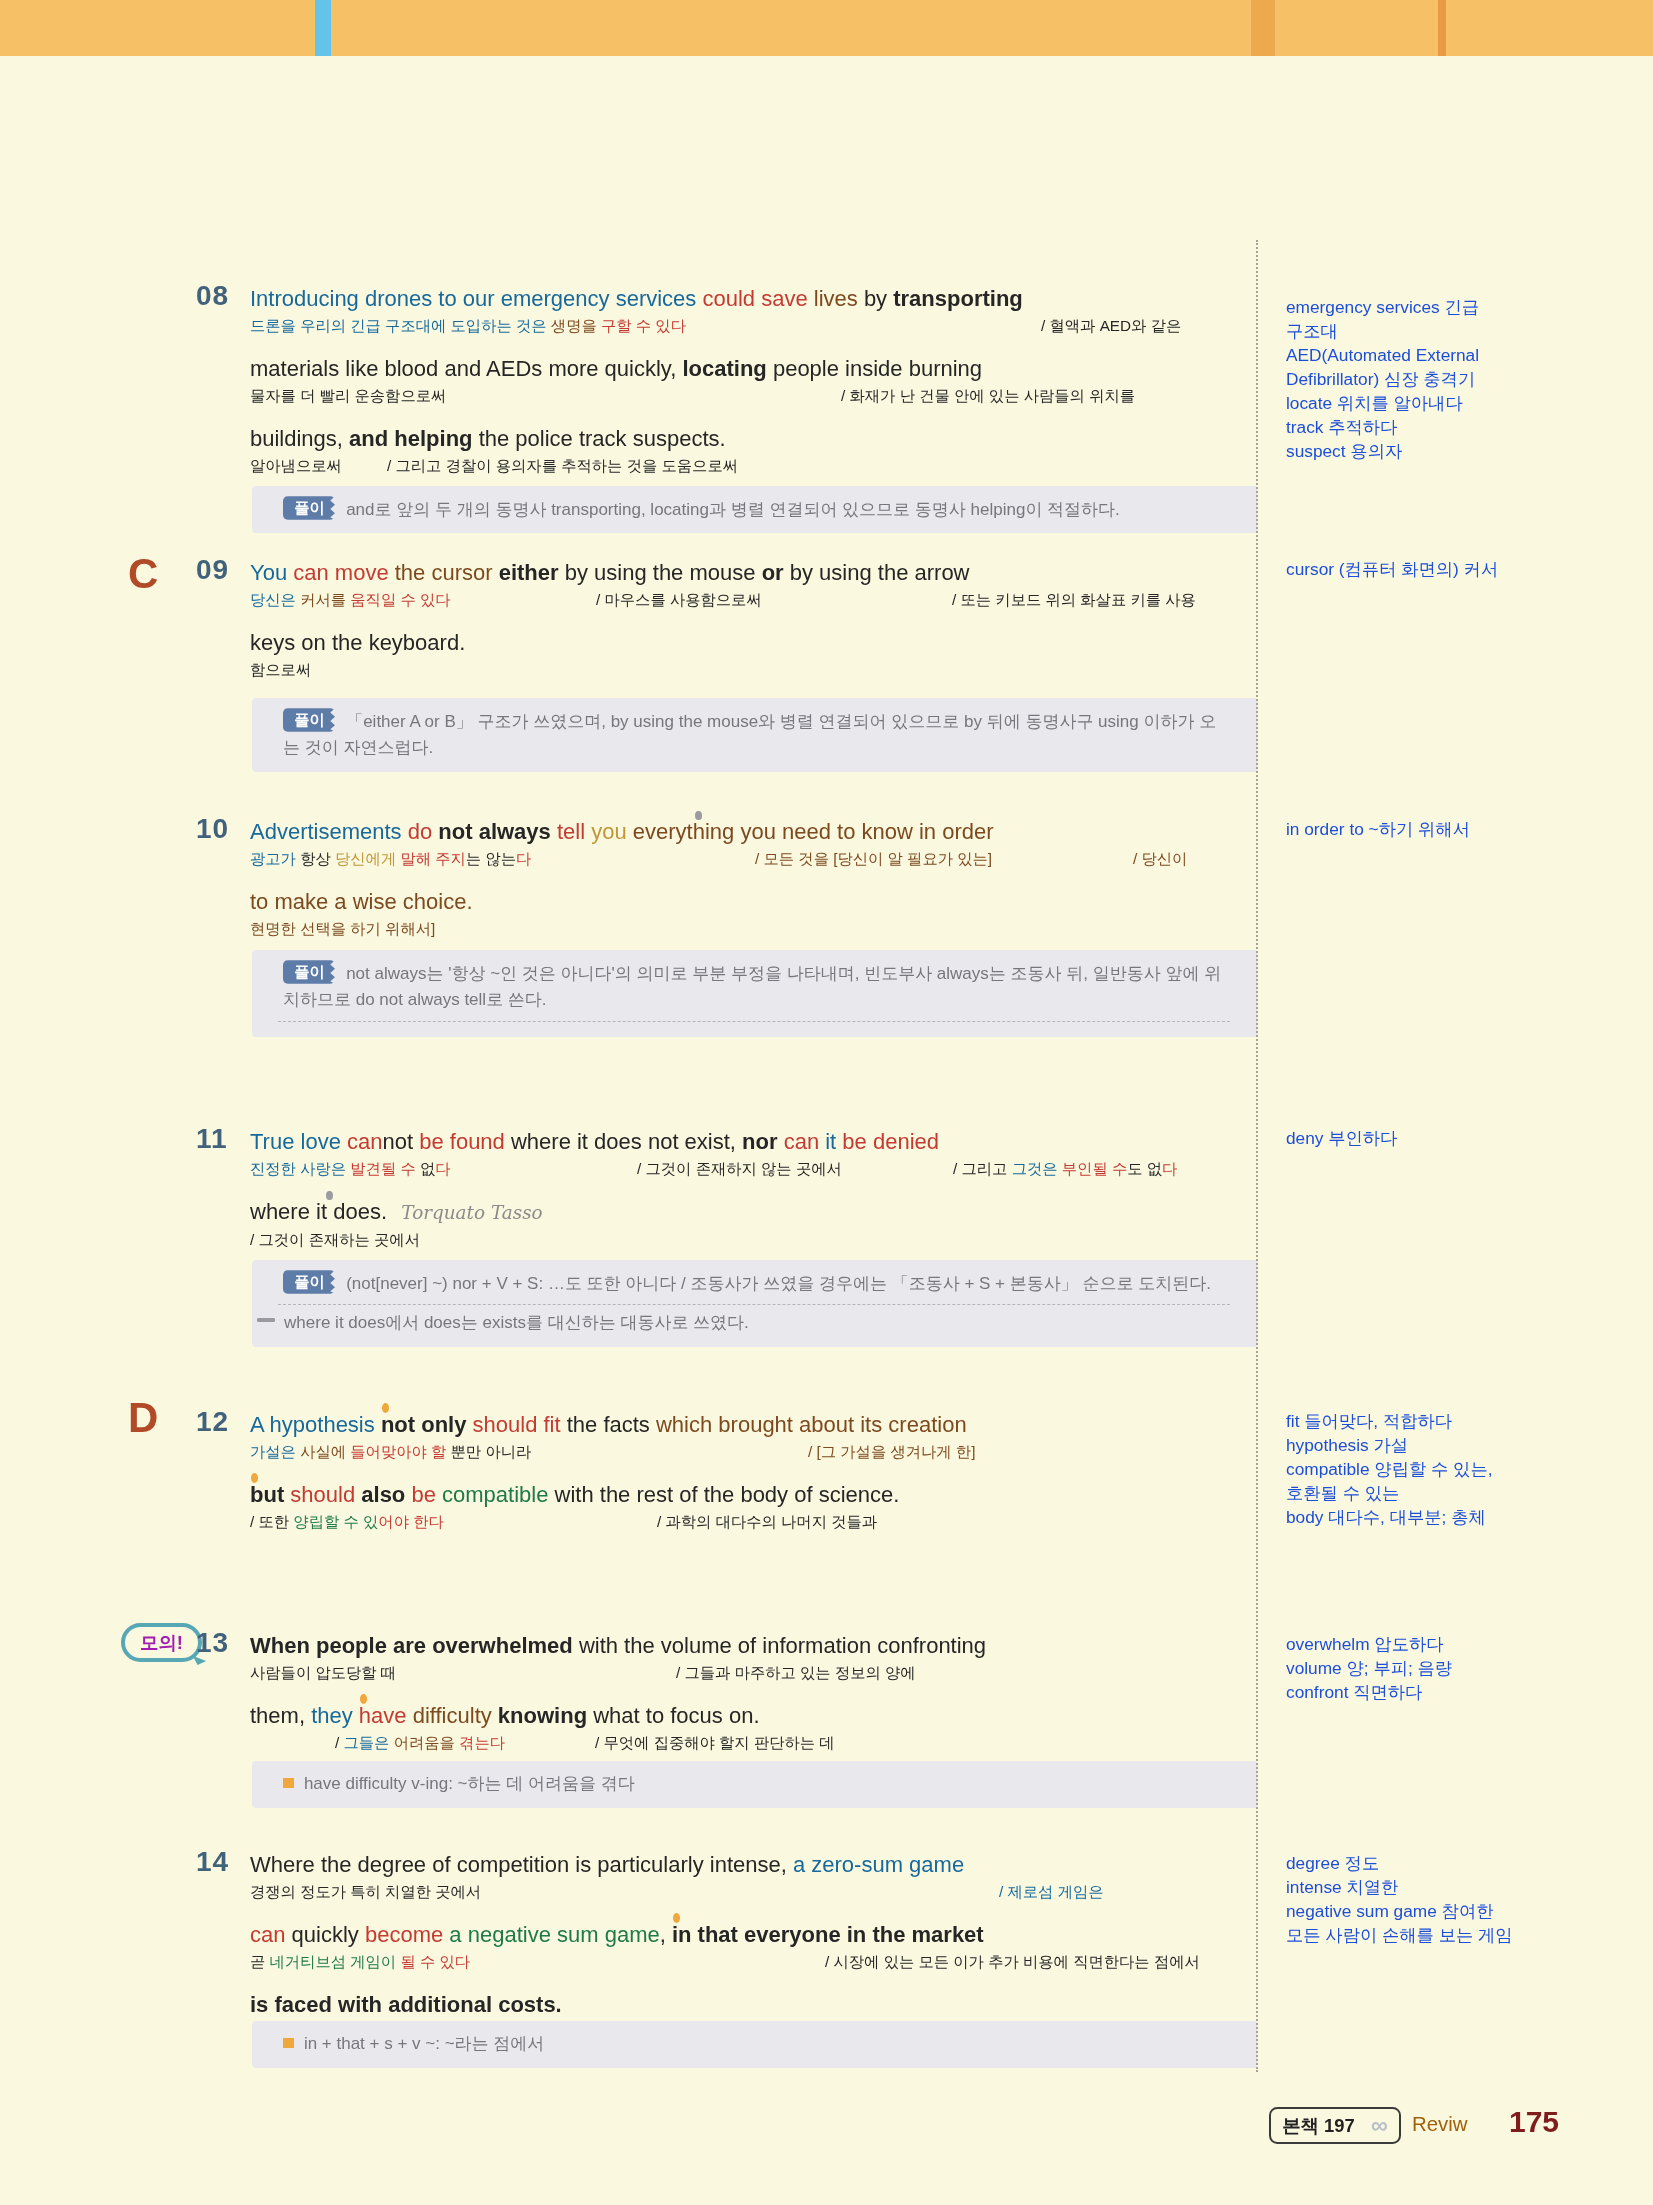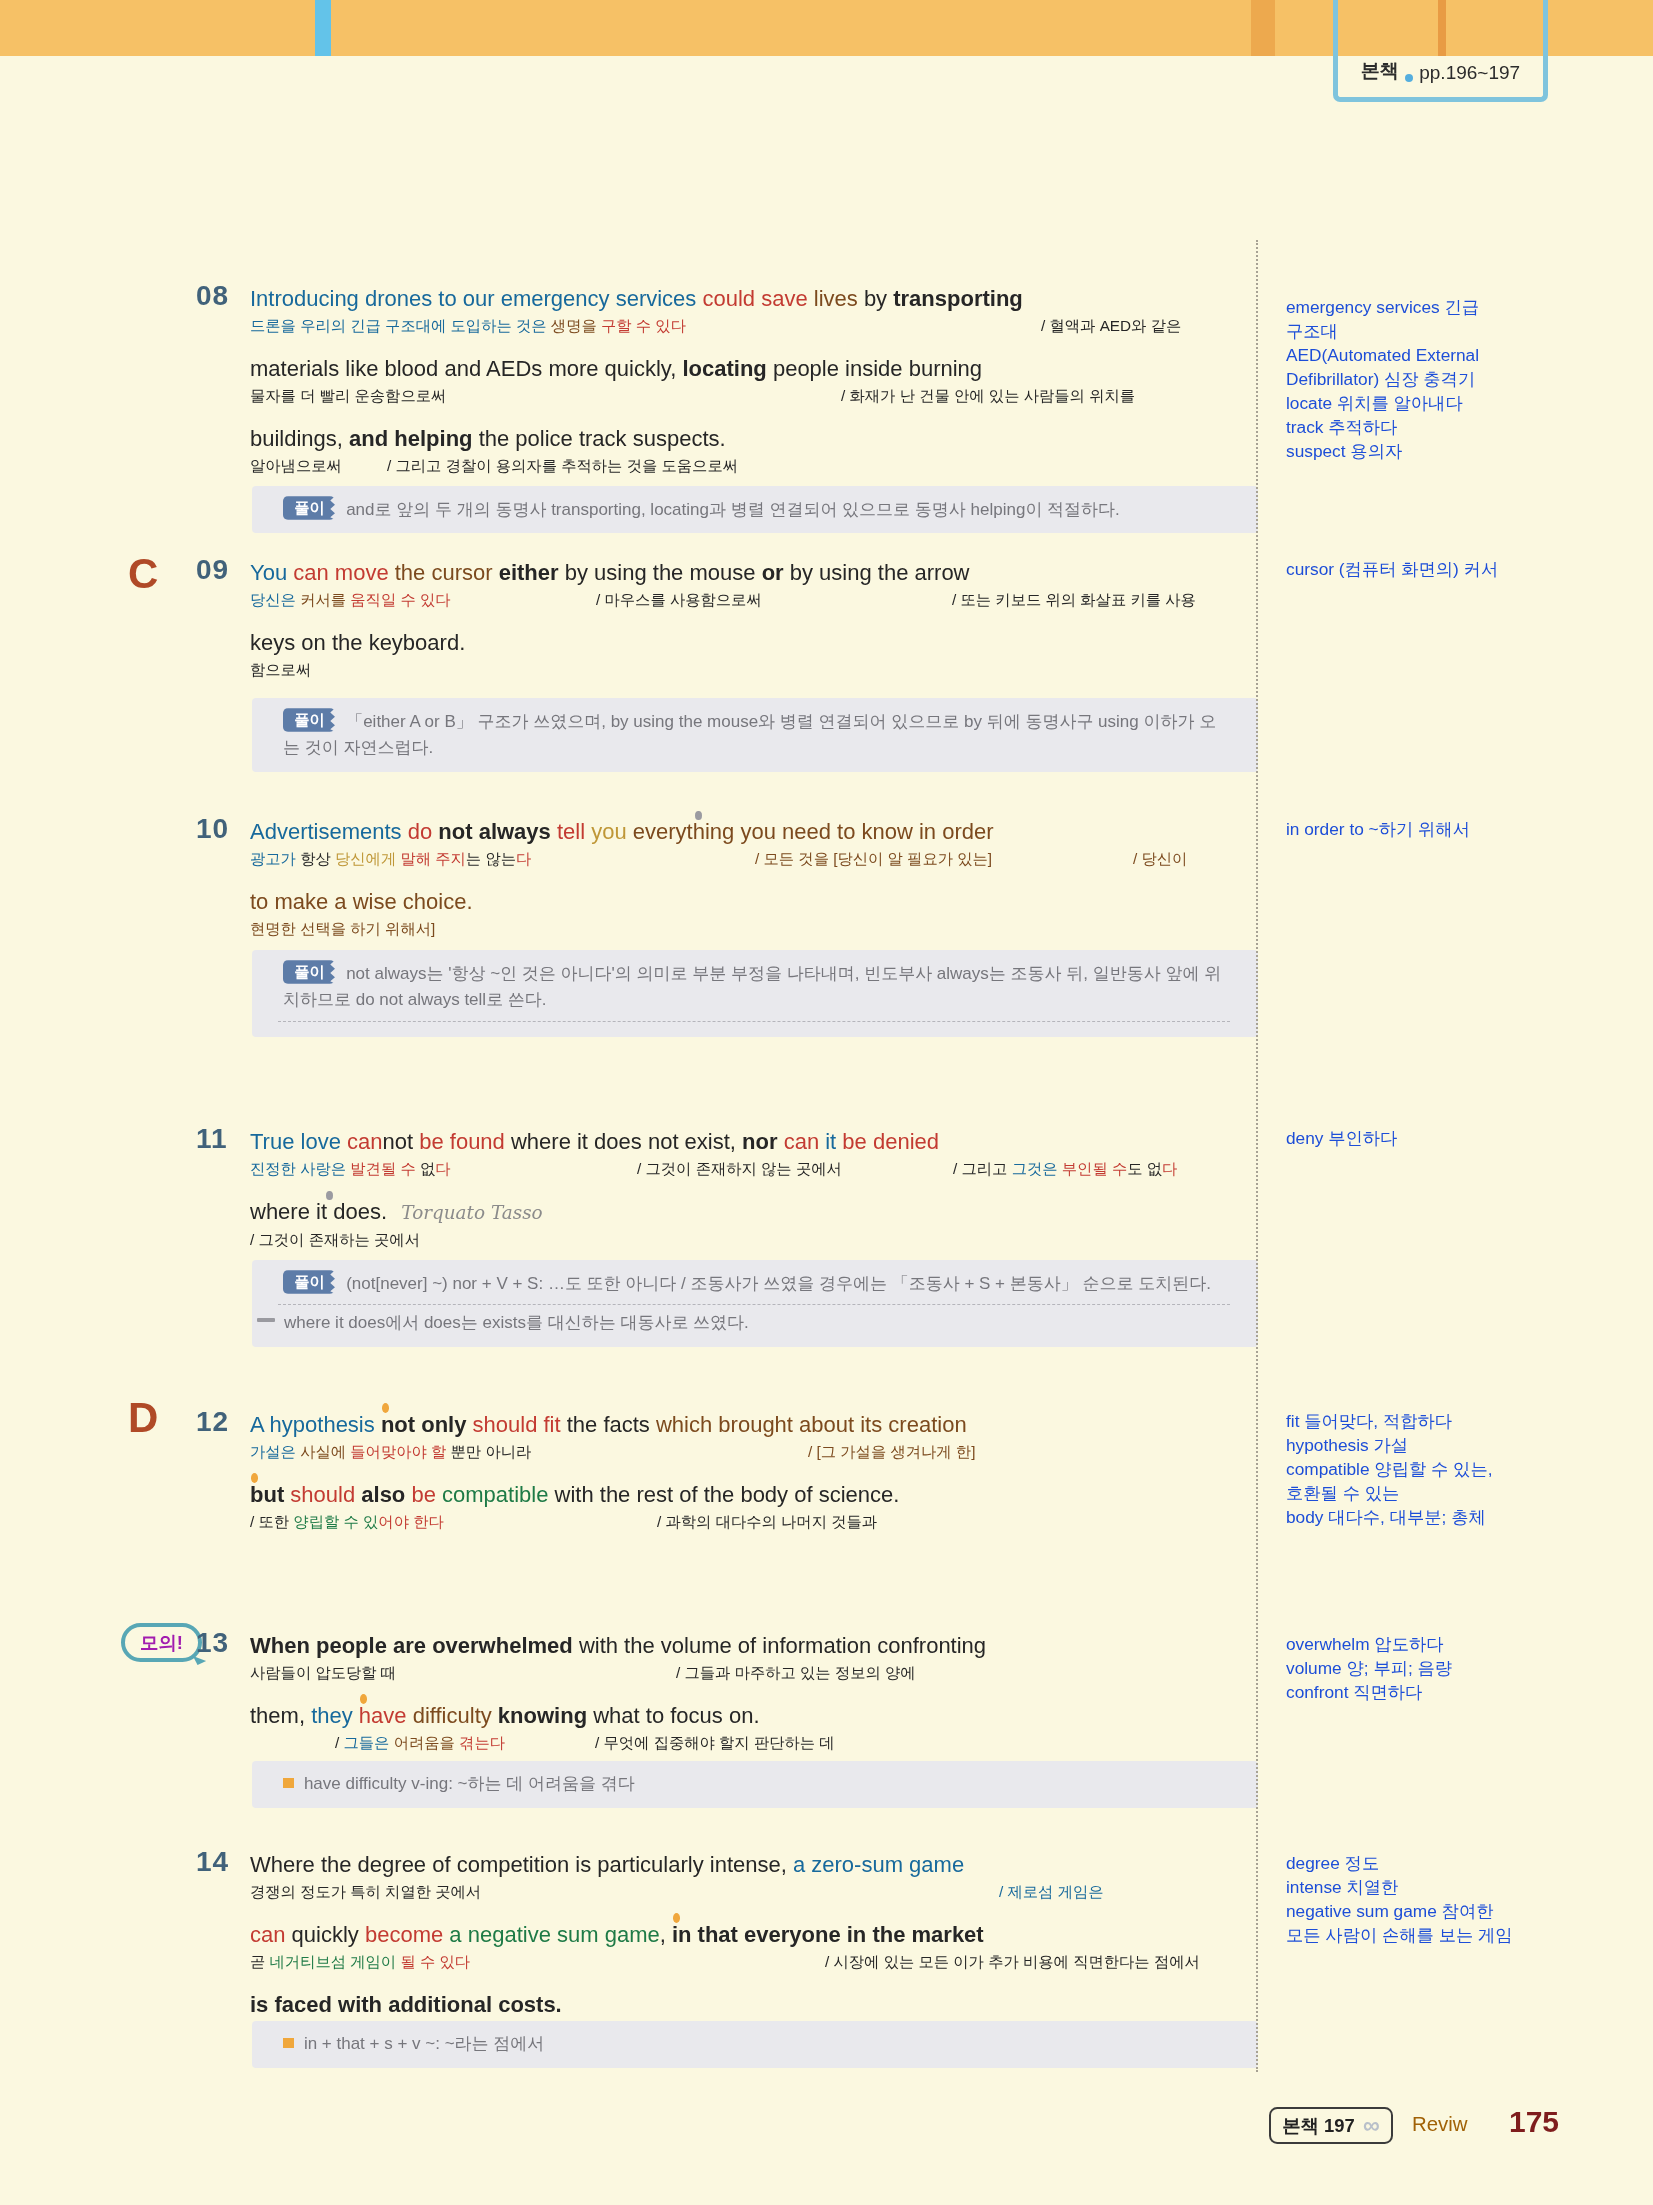--- a/index.html
+++ b/index.html
@@ -58,42 +58,37 @@
 
   
   .vsep{position:absolute;left:1256px;top:240px;height:1832px;width:0;border-left:2px dotted #a7a294;}
 
   
   .sgroup{position:absolute;left:1286px;width:327px;font-size:17.3px;line-height:24px;color:#1d4ed8;}
   .sb-line{white-space:nowrap;}
 
   
   .footer-badge{position:absolute;left:1269px;top:2107px;height:37px;border:2px solid #3b3b3b;border-radius:8.2px;
-    display:flex;align-items:center;padding:0 11.2px;box-sizing:border-box;background:#fbf8e0;}
+    display:flex;align-items:center;padding:0 11.2px;box-sizing:border-box;background:#fbf8e0;gap:8px;}
   .footer-badge .bk{font-size:18.4px;font-weight:700;color:#222;}
   .footer-badge .inf{font-size:23.5px;font-weight:700;color:#b9c0ca;margin-left:8.2px;line-height:1;}
   .footer-review{position:absolute;left:1412px;top:2113px;font-size:20.4px;color:#a16207;}
   .footer-page{position:absolute;left:1509px;top:2105px;font-size:30px;font-weight:700;color:#7f1d1d;}
 </style>
 </head>
 <body>
 
 <div class="page">
 
   <div class="band">
     <div class="band-blue-stripe"></div>
     <div class="band-dark-stripe"></div>
     <div class="band-thin-stripe"></div>
   </div>
 
-  <div class="header-box">
-    <span class="t1">본책</span>
-    <span class="dot"></span>
-    <span class="t2">pp.196~197</span>
-  </div>
 
   <div class="marker" style="top:550px">C</div>
   <div class="marker" style="top:1394px">D</div>
   <div class="moi">
       <span>모의!</span>
     </div>
 
   <section class="item" style="top:282px">
     <div class="num">08</div>
     <div class="en"><span class="bl">Introducing drones to our emergency services </span><span class="rd">could save </span><span class="br">lives </span><span class="k">by </span><span class="k b">transporting</span></div>

